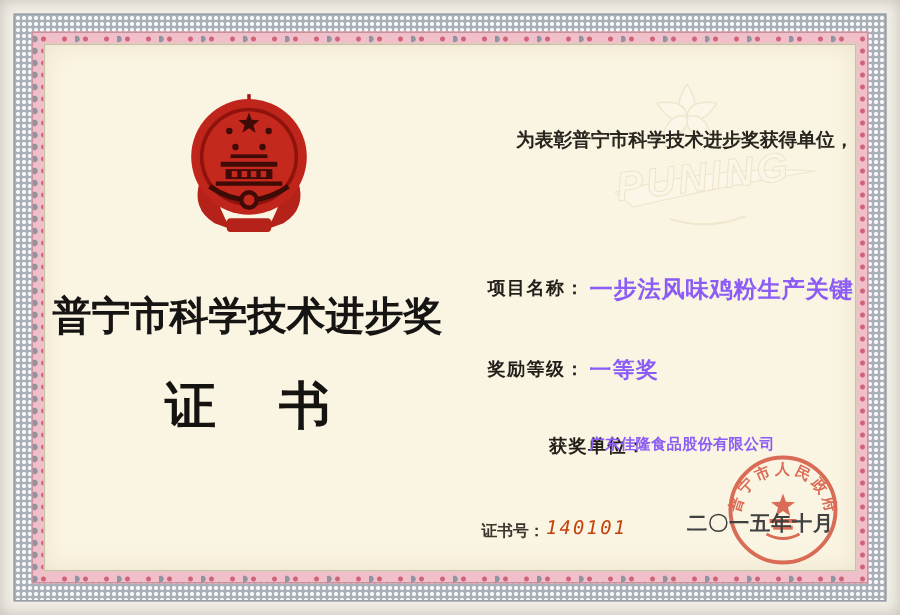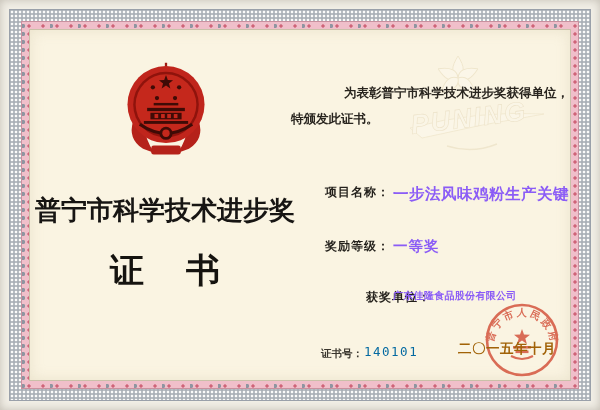--- a/index.html
+++ b/index.html
@@ -59,25 +59,25 @@
   .intro .l1{text-indent:50px;text-align:right;}
   .field-label{font-size:12px;font-weight:bold;color:#221f1a;letter-spacing:1px;z-index:3;text-align:center;}
   .field-value{font-weight:bold;color:#8b5cf6;z-index:3;}
   .lbl-project{left:325px;top:184px;}
   .val-project{left:393px;top:183px;width:182px;font-size:15.5px;line-height:21px;letter-spacing:.5px;}
   .lbl-award{left:325px;top:238px;}
   .val-award{left:393px;top:237px;font-size:14.5px;letter-spacing:1px;}
   .lbl-recipient{left:325px;top:289px;margin-left:41px;}
   .val-recipient{left:393px;top:289px;font-size:10px;letter-spacing:.3px;text-align:right;}
   .certno-label{left:321px;top:347px;font-size:10.5px;font-weight:bold;color:#3a362e;z-index:3;}
-  .certno{left:364px;top:344px;font-size:12.5px;letter-spacing:1.5px;color:#0369a1;z-index:3;font-family:"DejaVu Sans Mono",monospace;}
+  .certno{left:364px;top:344px;font-size:12.5px;letter-spacing:1.5px;color:#c2410c;z-index:3;font-family:"DejaVu Sans Mono",monospace;font-style:italic;}
   .seal{left:483px;top:301px;width:78px;height:78px;z-index:2;opacity:.85;}
   .date{
     left:458px;top:340px;z-index:4;
-    font-size:13.5px;font-weight:bold;color:#a16207;letter-spacing:.5px;
+    font-size:13.5px;font-weight:bold;color:#404040;letter-spacing:.5px;
   }
 </style>
 </head>
 <body>
 
 <div id="certificate">
   <div class="band-gray"></div>
   <div class="band-pink"></div>
   <div class="inner"></div>
 
@@ -123,21 +123,20 @@
   </svg>
 
   <div class="abs title">普宁市科学技术进步奖</div>
   <div class="abs cert-word">
     <span>证</span>
     <span>书</span>
   </div>
 
   <div class="abs intro">
     <div class="l1">为表彰普宁市科学技术进步奖获得单位，</div>
-    <div class="l2">特颁发此证书。</div>
   </div>
 
   <div class="abs field-label lbl-project">项目名称：</div>
   <div class="abs field-value val-project">
     <div>一步法风味鸡粉生产关键</div>
   </div>
 
   <div class="abs field-label lbl-award">奖励等级：</div>
   <div class="abs field-value val-award">一等奖</div>
 

